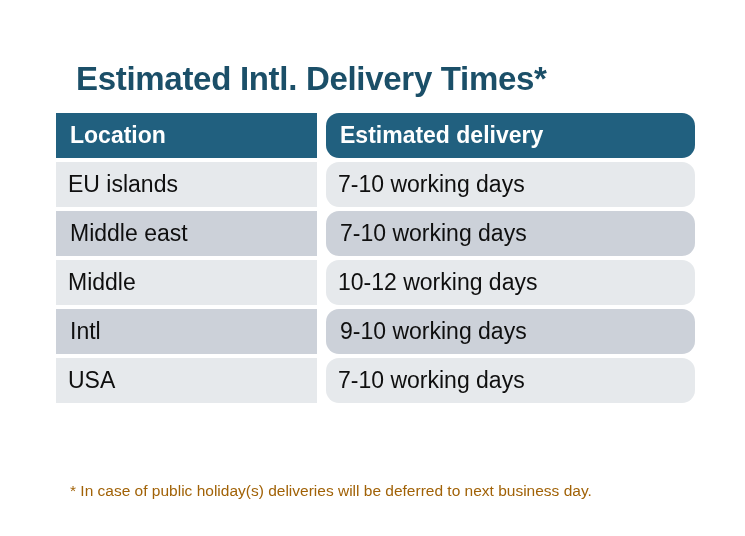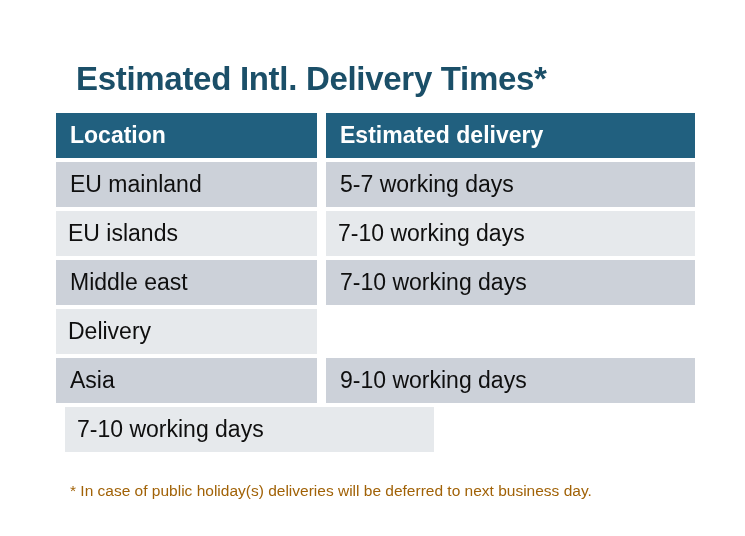--- a/index.html
+++ b/index.html
@@ -64,20 +64,21 @@
     white-space: nowrap;
   }
 
   .cell.col-location {
     width: 261px;
     flex: 0 0 261px;
   }
   .cell.col-delivery {
     width: 369px;
     flex: 0 0 369px;
+    border-radius: 13px;
   }
 
   .gutter {
     flex: 0 0 9px;
     width: 9px;
     background: #ffffff;
   }
 
   .header-row .cell {
     background: #21607f;
@@ -112,50 +113,47 @@
   <h1 class="page-title">Estimated Intl. Delivery Times*</h1>
 
   <div class="delivery-table">
 
     <div class="table-row header-row">
       <div class="cell col-location">Location</div>
       <div class="gutter"></div>
       <div class="cell col-delivery">Estimated delivery</div>
     </div>
 
-    <div class="table-row row-odd">
-      <div class="cell col-location">EU mainland</div>
-      <div class="gutter"></div>
-      <div class="cell col-delivery">5-7 working days</div>
-    </div>
 
     <div class="table-row row-even">
       <div class="cell col-location">EU islands</div>
       <div class="gutter"></div>
       <div class="cell col-delivery">7-10 working days</div>
     </div>
 
     <div class="table-row row-odd">
       <div class="cell col-location">Middle east</div>
       <div class="gutter"></div>
       <div class="cell col-delivery">7-10 working days</div>
     </div>
 
     <div class="table-row row-even">
-      <div class="cell col-location">Delivery</div>
+      <div class="cell col-location">Middle</div>
       <div class="gutter"></div>
+      <div class="cell col-delivery">10-12 working days</div>
     </div>
 
     <div class="table-row row-odd">
-      <div class="cell col-location">Asia</div>
+      <div class="cell col-location">Intl</div>
       <div class="gutter"></div>
       <div class="cell col-delivery">9-10 working days</div>
     </div>
 
     <div class="table-row row-even">
+      <div class="cell col-location">USA</div>
       <div class="gutter"></div>
       <div class="cell col-delivery">7-10 working days</div>
     </div>
 
   </div>
 
   <div class="footnote">* In case of public holiday(s) deliveries will be deferred to next business day.</div>
 
 </div>
 

